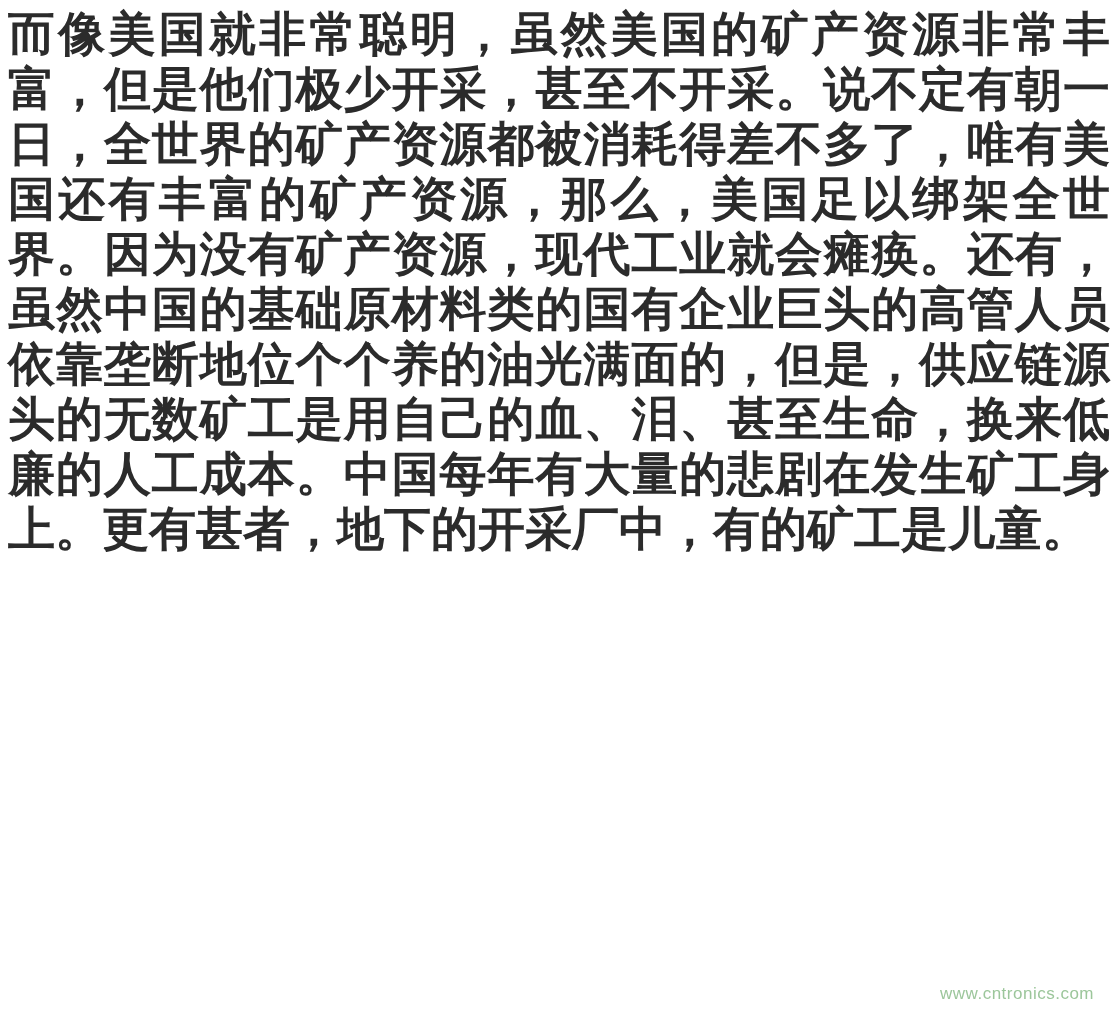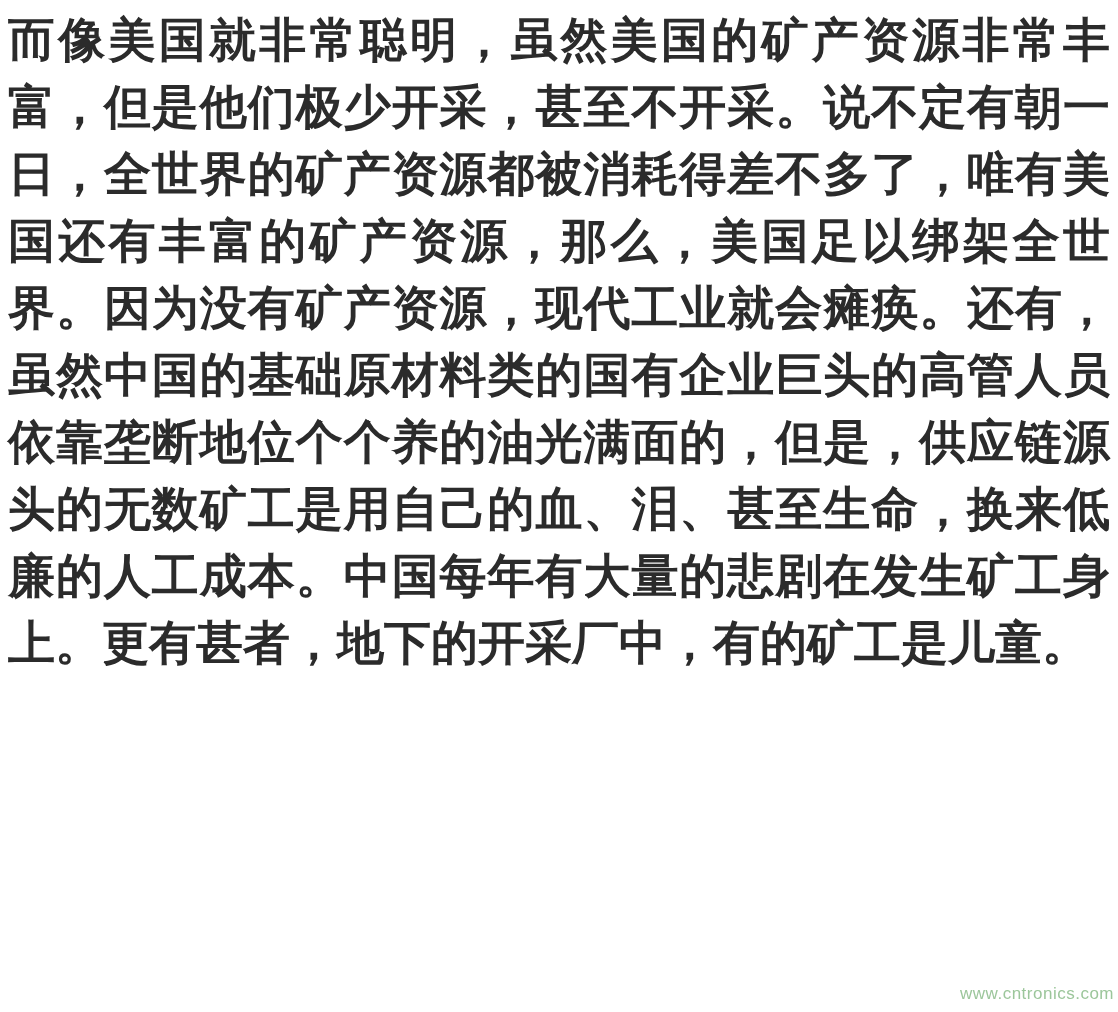--- a/index.html
+++ b/index.html
@@ -16,33 +16,33 @@
   }
   .page {
     position: relative;
     width: 1118px;
     height: 1012px;
     box-sizing: border-box;
     padding: 6px 8px 0 8px;
   }
   .article-text {
     font-size: 47px;
-    line-height: 67px;
+    line-height: 55px;
     color: #2b2b2b;
     font-weight: 700;
     letter-spacing: 0px;
     text-align: justify;
     text-align-last: left;
     word-break: break-all;
     white-space: pre-wrap;
     font-family: "DejaVu Sans", "Liberation Sans", sans-serif;
   }
   .watermark {
     position: absolute;
-    right: 4px;
+    right: 24px;
     bottom: 8px;
     font-size: 17px;
     color: #9cc69b;
     font-family: "Liberation Sans", sans-serif;
     letter-spacing: 0.5px;
     font-weight: 400;
   }
 </style>
 </head>
 <body>

